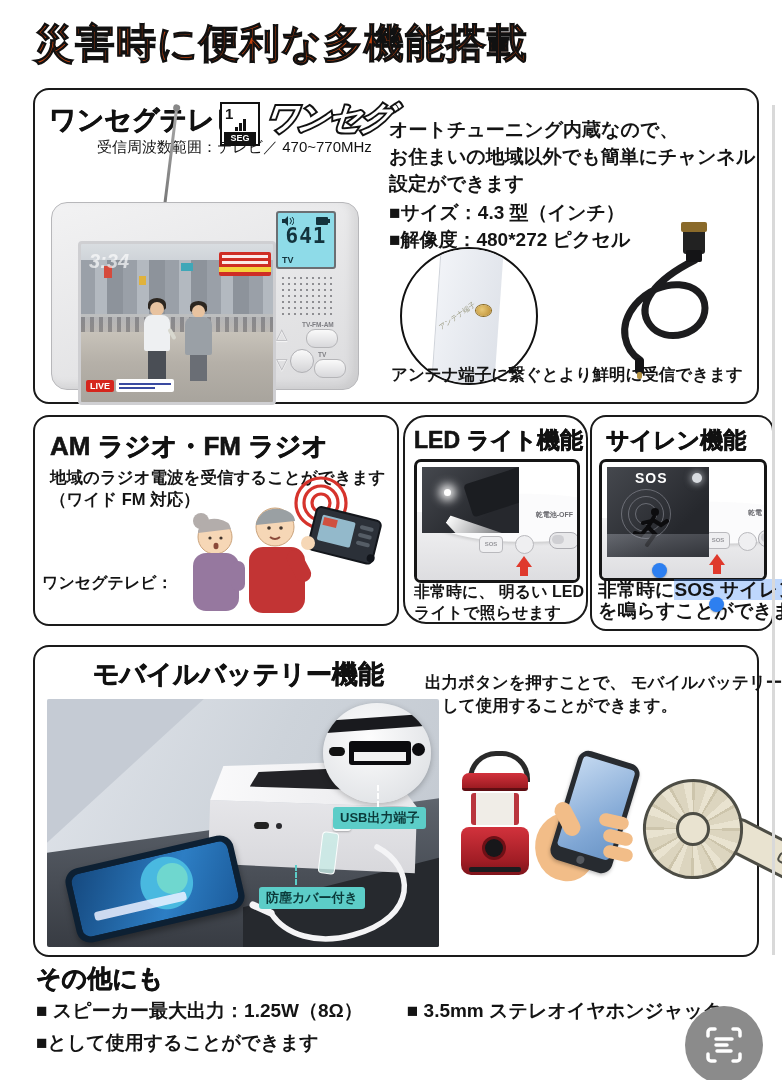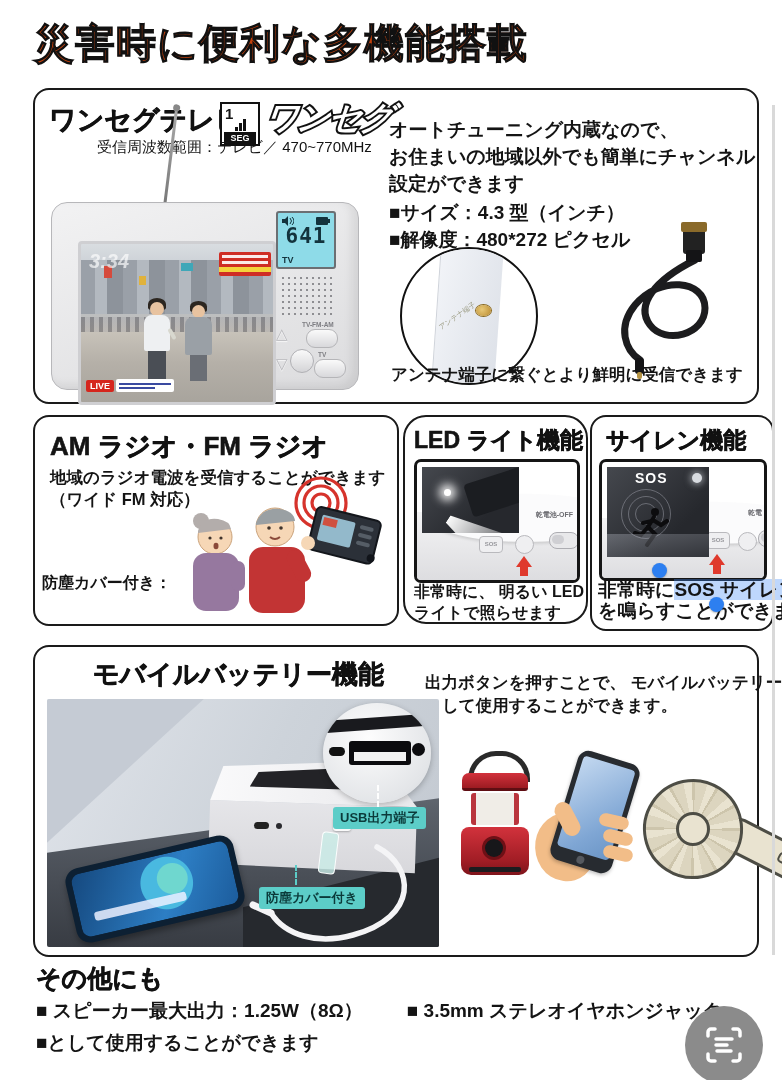--- a/index.html
+++ b/index.html
@@ -325,21 +325,21 @@
       <circle cx="122" cy="62" r="19" fill="#f6d7b6" stroke="#caa27a" stroke-width="1"></circle>
       <path d="M103 58 q6 -16 24 -14 q14 2 15 12 l-39 4z" fill="#9aa0a3"></path>
       <circle cx="116" cy="63" r="1.8" fill="#40342c"></circle>
         <circle cx="128" cy="63" r="1.8" fill="#40342c"></circle>
       <path d="M117 72 q5 4 10 0" stroke="#8a4a3a" stroke-width="2" fill="none"></path>
       <rect x="96" y="82" width="56" height="66" rx="14" fill="#c23434"></rect>
       <rect x="138" y="84" width="16" height="34" rx="8" fill="#c23434" transform="rotate(-28 146 101)"></rect>
       <circle cx="155" cy="78" r="7" fill="#f6d7b6"></circle>
     </svg>
 
-    <div class="abs rd-freq" style="top:156px">防塵カバー付き：</div>
+    <div class="abs rd-freq" style="top:156px">ワンセグテレビ：</div>
   </div>
 
   <div class="box" id="sec-led">
     <div class="abs led-head heavy-sm">LED ライト機能</div>
     <div class="mini-frame" id="led-frame">
       <div class="devtop"></div>
       <span class="tiny-lbl" style="right:4px;top:48px">乾電池-OFF</span>
       <span class="sq-btn" style="left:62px;top:74px">SOS</span>
       <span class="rnd-btn" style="left:98px;top:73px"></span>
       <span class="toggle" style="left:132px;top:70px">

